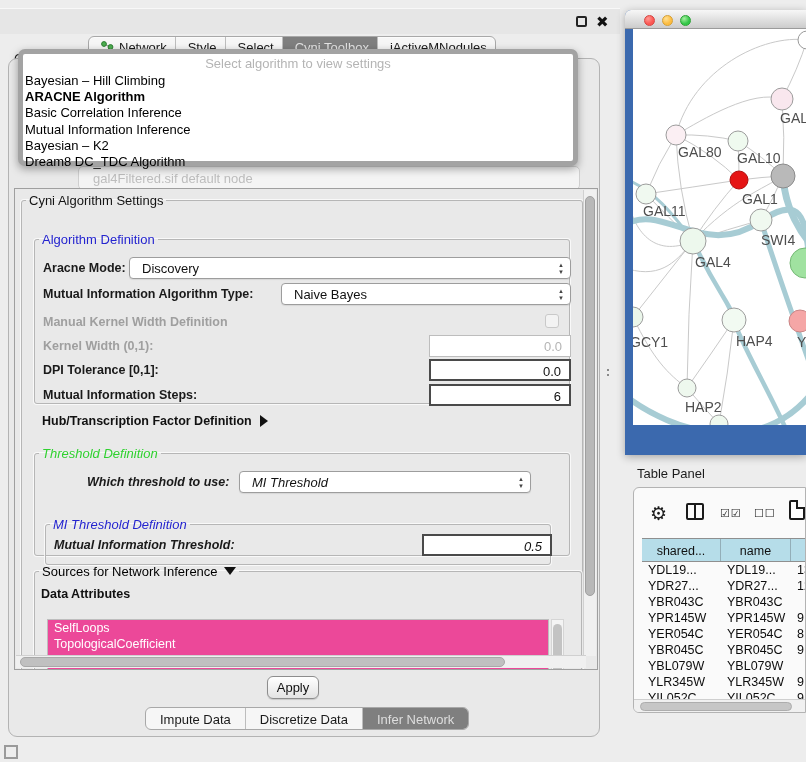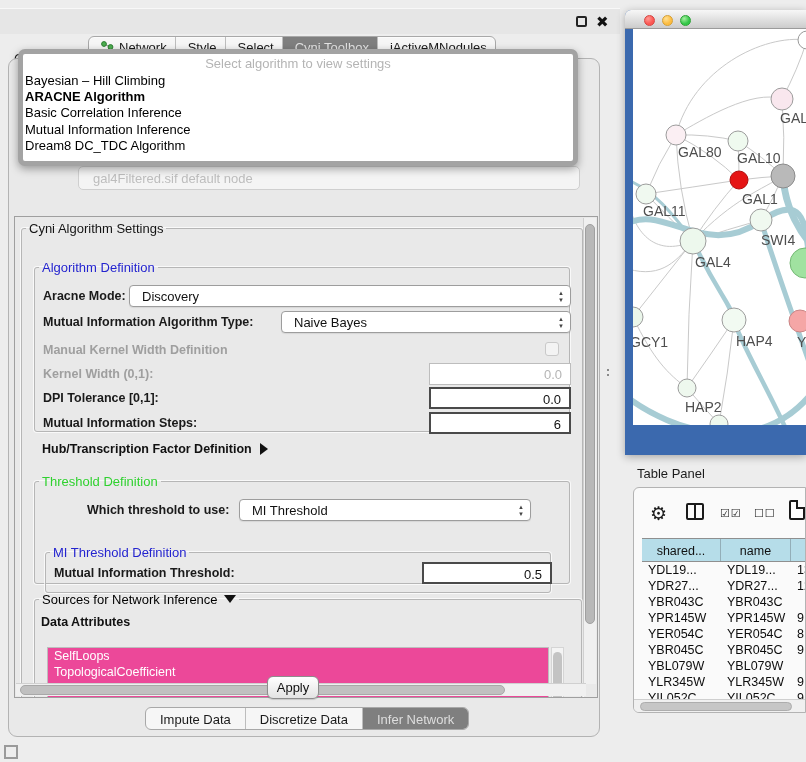--- a/index.html
+++ b/index.html
@@ -29,21 +29,21 @@
   .panel-outer { position:absolute; left:8px; top:58px; width:592px; height:679px;
     background:#e9e9e9; border:1px solid #b3b3b3; border-radius:9px; }
 
   
   .bg-combo { position:absolute; left:78px; top:166px; width:502px; height:24px;
     background:#f4f4f4; border:1px solid #cfcfcf; border-radius:5px;
     font-size:13px; color:#bdbdbd; padding:4px 0 0 14px; overflow:hidden; }
 
   
   .scrollpane { position:absolute; left:14px; top:188px; width:584px; height:482px;
-    border:1px solid #9f9f9f; background:#e9e9e9; overflow:hidden;margin-top:28px; }
+    border:1px solid #9f9f9f; background:#e9e9e9; overflow:hidden; }
   .vscroll { position:absolute; right:1px; top:1px; width:13px; height:466px;
     background:#f0f0f0; border-left:1px solid #d0d0d0; }
   .vscroll .thumb { position:absolute; left:1px; top:6px; width:10px; height:400px;
     background:#b8b8b8; border-radius:6px; border:1px solid #a0a0a0; }
   .hscroll { position:absolute; left:1px; bottom:1px; width:570px; height:13px;
     background:#f0f0f0; border-top:1px solid #d0d0d0; }
   .hscroll .thumb { position:absolute; left:4px; top:1px; width:485px; height:10px;
     background:#c0c0c0; border-radius:6px; border:1px solid #a8a8a8; }
 
   fieldset { border:1px solid #b6b6b6; border-radius:3px;
@@ -69,21 +69,21 @@
   .tfield.dis { color:#b5b5b5; }
   .chk { position:absolute; right:2px; top:3px; width:14px; height:14px;
     border:1px solid #c9c9c9; border-radius:3px; background:#f3f3f3; }
   .arrow-r { display:inline-block; width:0; height:0; border-left:8px solid #111;
     border-top:6px solid transparent; border-bottom:6px solid transparent; margin-left:8px;
     vertical-align:-2px; }
   .arrow-d { display:inline-block; width:0; height:0; border-top:8px solid #111;
     border-left:6px solid transparent; border-right:6px solid transparent; margin-left:6px;
     vertical-align:1px; }
 
-  .fs-thresh { position:absolute; left:12px; top:238px; width:536px; height:110px; }
+  .fs-thresh { position:absolute; left:12px; top:238px; width:536px; height:110px;font-style:italic; }
   .fs-mithresh { position:absolute; left:10px; top:56px; width:506px; height:48px; }
   .fs-sources { position:absolute; left:12px; top:356px; width:548px; height:150px; }
 
   .attr-list { position:absolute; left:12px; top:40px; width:502px; height:96px;
     background:#fff; border:1px solid #bdbdbd; overflow:hidden; }
   .attr-item { height:16px; background:#ec4899; color:#fff; font-size:12.5px;
     padding:1px 0 0 6px; }
   .list-vscroll { position:absolute; left:516px; top:40px; width:13px; height:96px;
     background:#f4f4f4; border:1px solid #d5d5d5; }
   .list-vscroll .thumb { position:absolute; left:1px; top:4px; width:9px; height:54px;
@@ -307,20 +307,21 @@
   <div class="btab">Discretize Data</div>
   <div class="btab selected">Infer Network</div>
 </div>
 
 <div class="dd">
   <div class="dd-ph">Select algorithm to view settings</div>
   <div class="dd-item">Bayesian – Hill Climbing</div>
   <div class="dd-item bold">ARACNE Algorithm</div>
   <div class="dd-item">Basic Correlation Inference</div>
   <div class="dd-item">Mutual Information Inference</div>
+  <div class="dd-item">Bayesian – K2</div>
   <div class="dd-item">Dream8 DC_TDC Algorithm</div>
 </div>
 
 <div class="mini-icon"></div>
 <div class="grip"></div>
 
 <div class="netwin">
   <div class="netwin-title">
     <span class="tl red"></span>
     <span class="tl yellow"></span>

